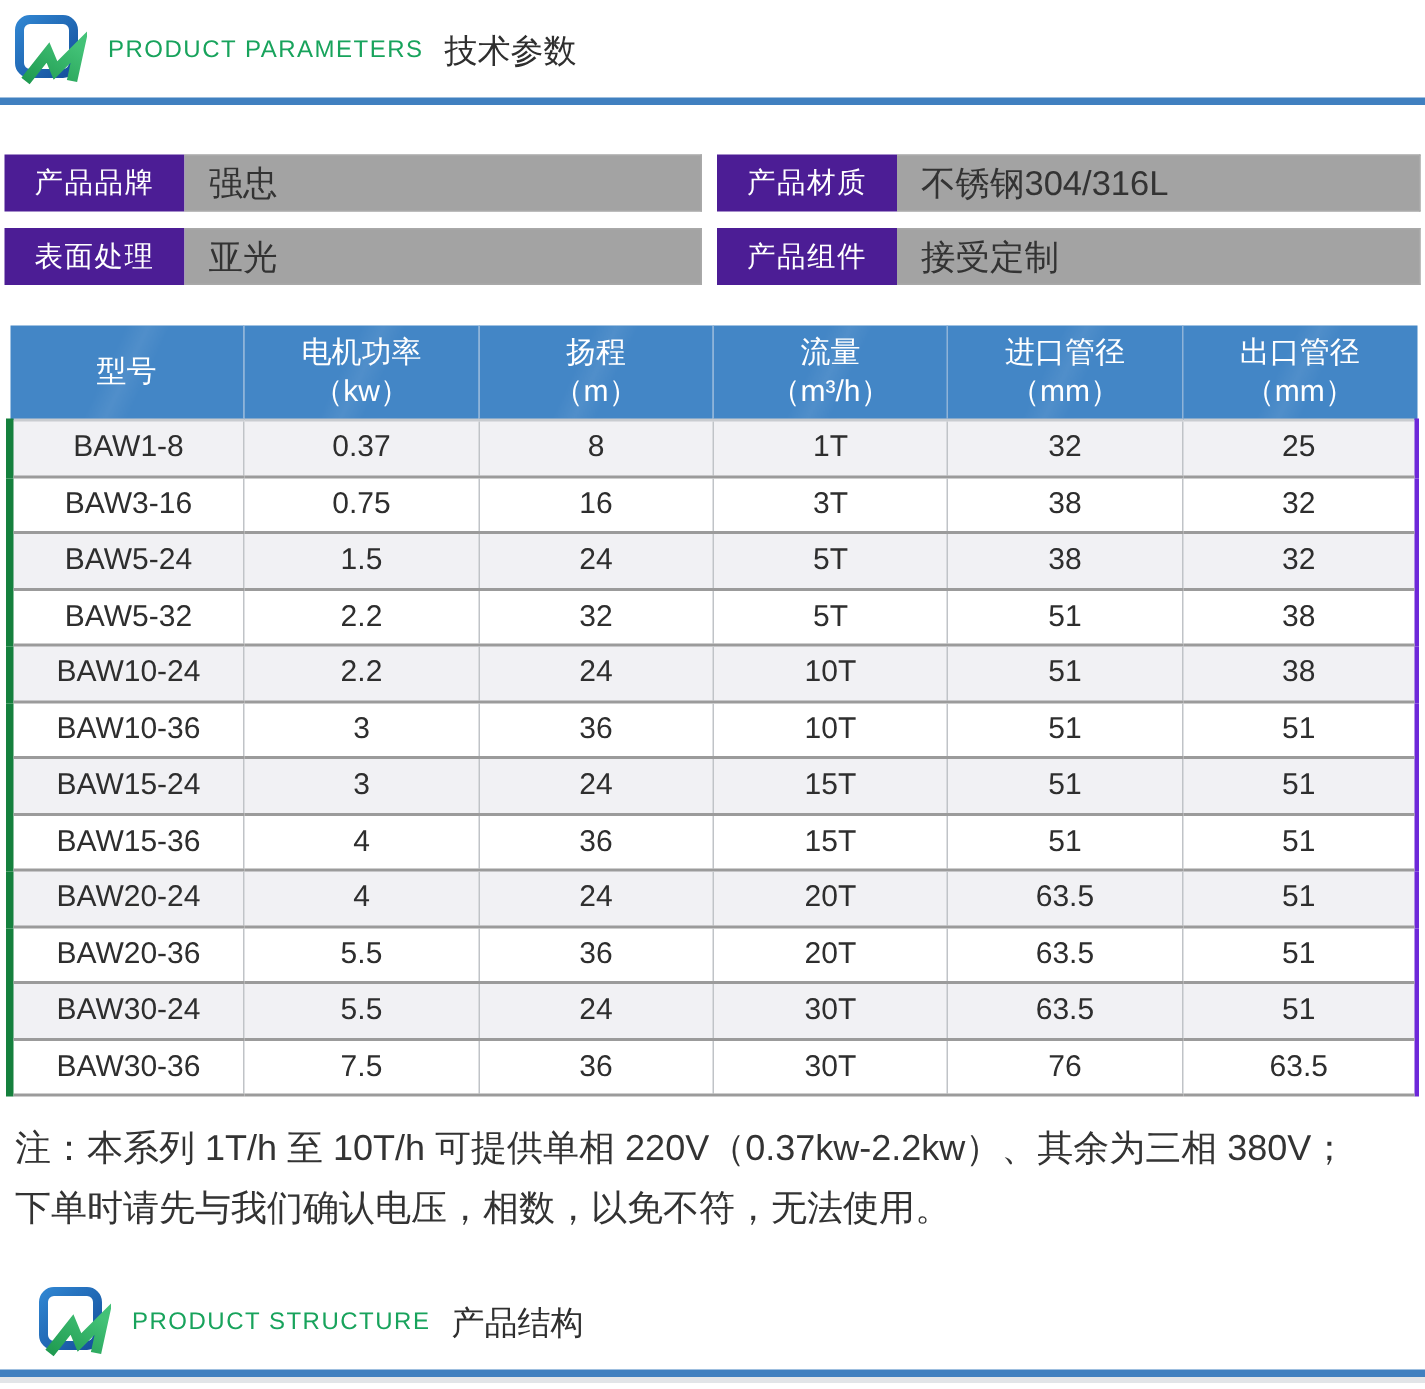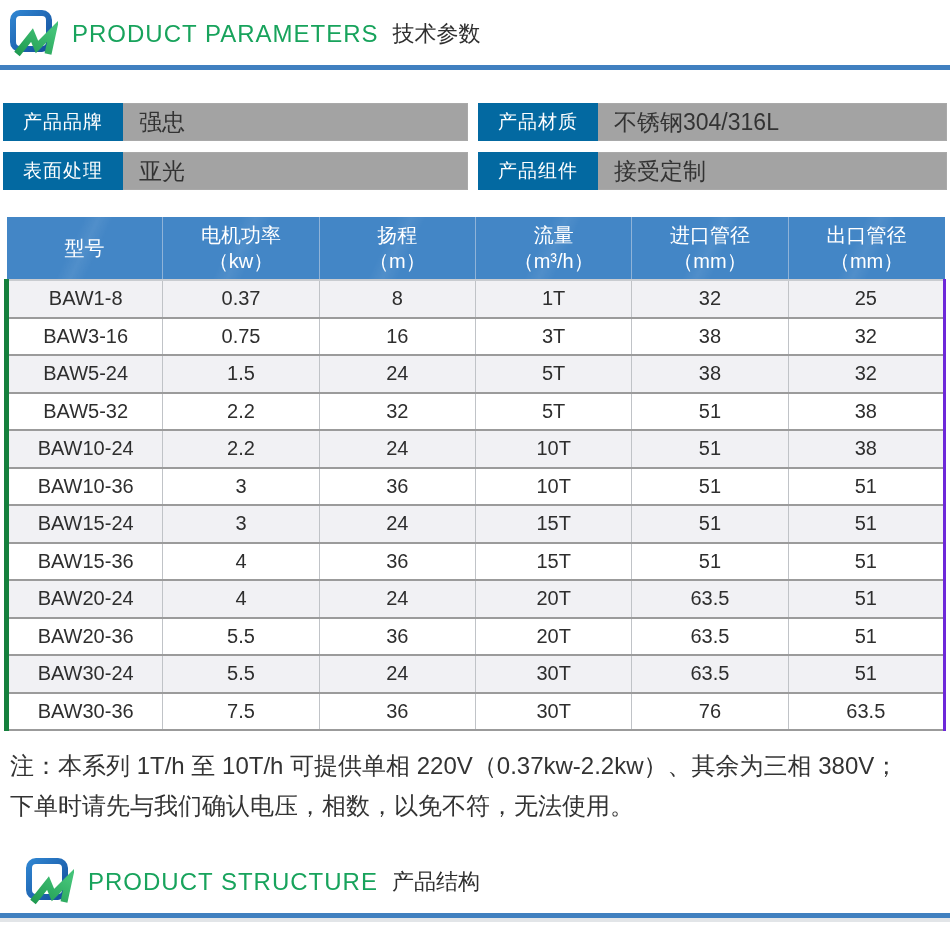--- a/index.html
+++ b/index.html
@@ -17,21 +17,21 @@
   
   .sec-header {
     display: flex;
     align-items: center;
     padding: 10px 0 0 8px;
     height: 58px;
   }
   .sec-header .logo { width: 50px; height: 50px; flex: 0 0 auto; }
   .sec-title-en {
     margin-left: 14px;
-    font-size: 24px;
+    font-size: 16px;
     letter-spacing: 1px;
     color: #18a35c;
     white-space: nowrap;
   }
   .sec-title-zh {
     margin-left: 14px;
     font-size: 22px;
     color: #2f2f2f;
     white-space: nowrap;
   }
@@ -46,21 +46,21 @@
   .info-grid {
     display: grid;
     grid-template-columns: 465px 469px;
     column-gap: 10px;
     row-gap: 11px;
     padding: 33px 3px 0 3px;
   }
   .info-row { display: flex; height: 38px; }
   .info-label {
     width: 120px;
-    background: #0369a1;
+    background: #4c1d95;
     color: #ffffff;
     font-size: 19px;
     display: flex;
     align-items: center;
     justify-content: center;
     letter-spacing: 1px;
     flex: 0 0 auto;
   }
   .info-value {
     flex: 1;

